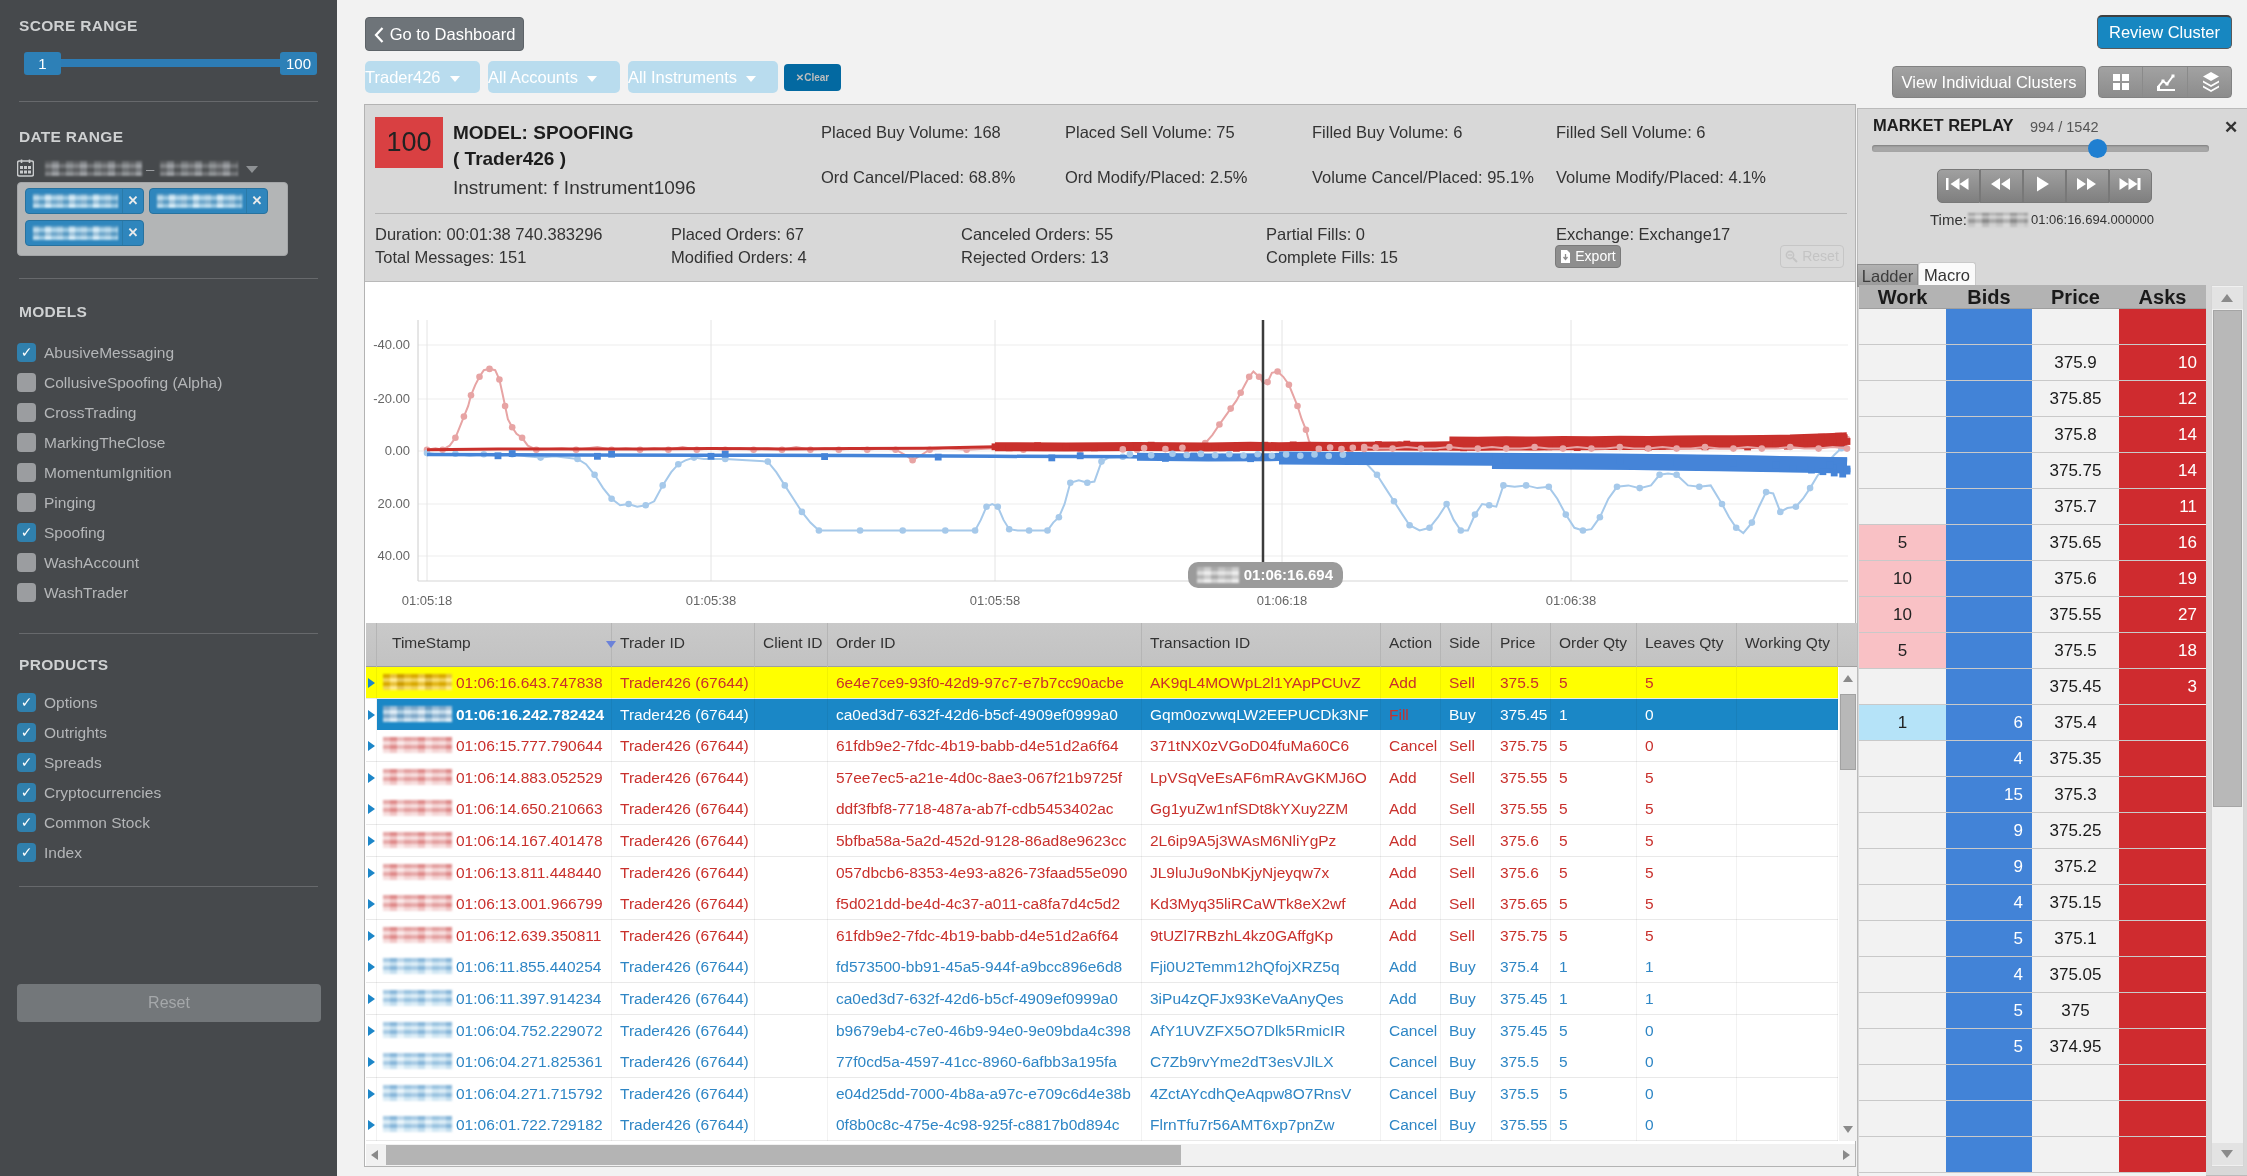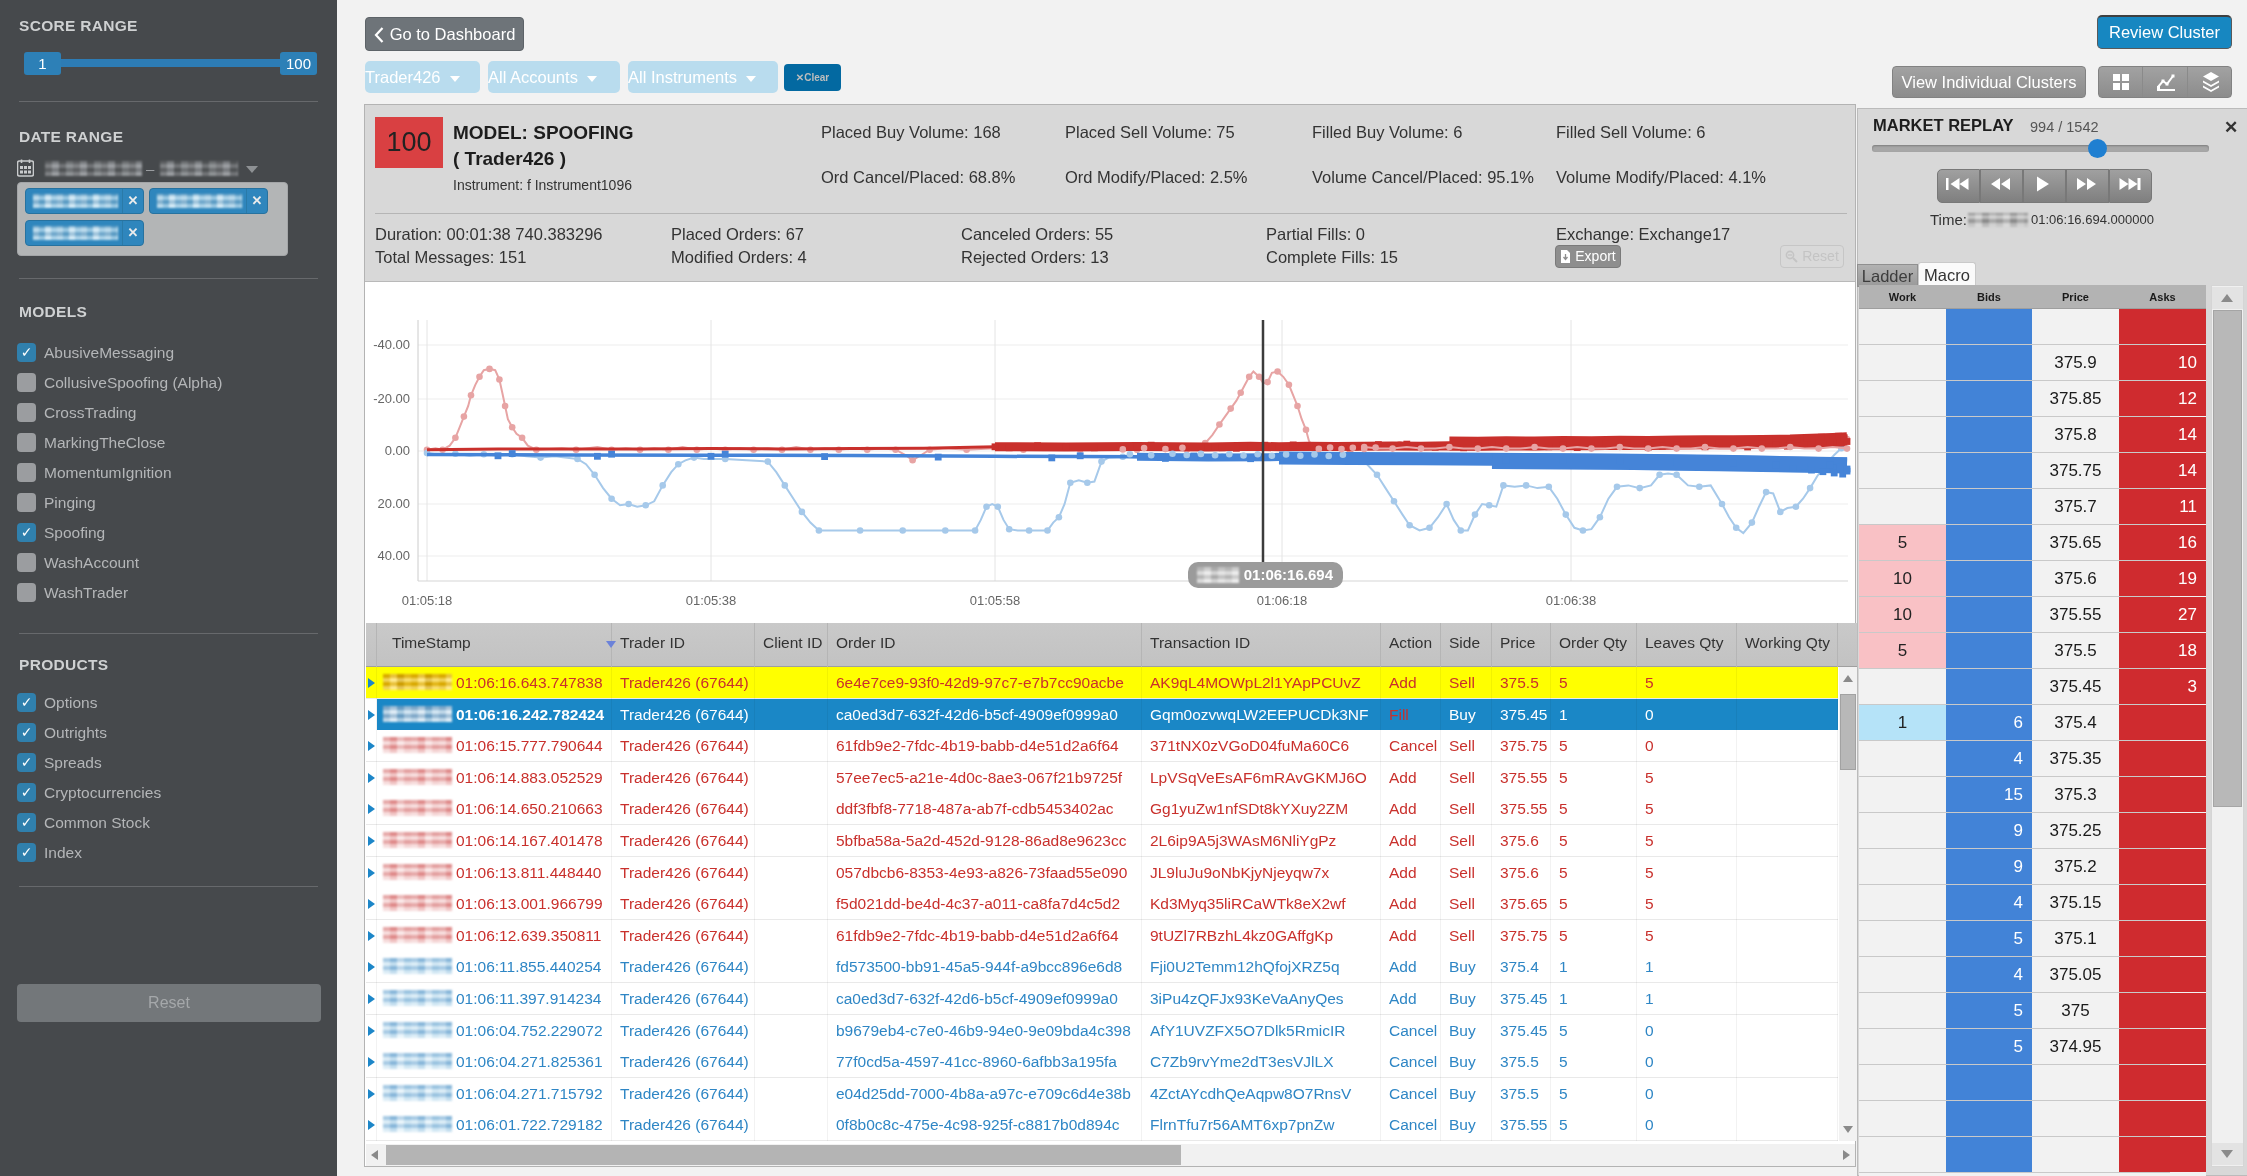--- a/index.html
+++ b/index.html
@@ -31,21 +31,21 @@
 .vicbtn {position:absolute;left:1892px;top:66px;width:194px;height:32px;background:linear-gradient(#a2a2a2,#8c8c8c);border:1px solid #828282;border-radius:4px;color:#fff;font-size:16.5px;text-align:center;line-height:30px}
 .icongrp {position:absolute;left:2098px;top:66px;width:134px;height:32px;background:linear-gradient(#a2a2a2,#8c8c8c);border:1px solid #828282;border-radius:4px}
 .iseg {position:absolute;top:0;width:44px;height:30px;border-right:1px solid #8a8a8a}
 
 
 #mainpanel {position:absolute;left:364px;top:104px;width:1492px;height:1063px;background:#fff;border:1px solid #b3b3b3}
 #mhead {position:absolute;left:0;top:0;width:1490px;height:177px;background:#d8d8d8;border-bottom:1px solid #b9b9b9}
 .scorebox {position:absolute;left:10px;top:12px;width:68px;height:51px;background:#d94042;color:#222;font-size:27px;text-align:center;line-height:51px}
 .mh1 {position:absolute;left:88px;top:17px;font-size:19px;font-weight:bold;color:#1d1d1d}
 .mh2 {position:absolute;left:88px;top:43px;font-size:19px;font-weight:bold;color:#1d1d1d}
-.mh3 {position:absolute;left:88px;top:72px;font-size:14px;color:#333}
+.mh3 {position:absolute;left:88px;top:72px;font-size:19px;color:#333}
 .stat {position:absolute;font-size:16.5px;color:#333;white-space:nowrap}
 .mdiv {position:absolute;left:10px;right:8px;top:108px;border-top:1px solid #b5b5b5}
 .expbtn {position:absolute;left:1190px;top:140px;width:66px;height:23px;background:#8e8e8e;border:1px solid #7a7a7a;border-radius:4px;color:#fff;font-size:14px;text-align:center;line-height:21px}
 .rstbtn {position:absolute;left:1415px;top:140px;width:64px;height:23px;background:#d9d9d9;border:1px solid #c6c6c6;border-radius:4px;color:#c4c4c4;font-size:14px;text-align:center;line-height:21px}
 #chartarea {position:absolute;left:1px;top:178px;width:1489px;height:348px;background:#fff}
 
 
 #ttable {position:absolute;left:1px;top:518px;width:1473px;height:622px}
 .thead {position:absolute;left:0;top:0;width:1491px;height:44px;background:linear-gradient(#c9c9c9,#c2c2c2);border-bottom:1px solid #9f9f9f}
 .th {position:absolute;top:0;height:44px;font-size:15.5px;color:#333;line-height:40px;padding-left:8px;border-right:1px solid #b5b5b5}
@@ -82,21 +82,21 @@
 .mrtitle {position:absolute;left:15px;top:7px;font-size:16.5px;font-weight:bold;color:#1d1d1d}
 .mrcount {position:absolute;left:172px;top:10px;font-size:14.5px;color:#555}
 .mrx {position:absolute;left:366px;top:8px;font-size:17px;font-weight:bold;color:#333}
 .mrtrack {position:absolute;left:14px;top:36px;width:337px;height:7px;background:#a7a7a7;border-radius:3px;box-shadow:inset 0 1px 2px rgba(0,0,0,.25)}
 .mrthumb {position:absolute;left:230px;top:30px;width:19px;height:19px;border-radius:50%;background:#1f7fd1}
 .pbtn {position:absolute;top:169px;width:43px;height:34px;background:linear-gradient(#a0a0a0,#7f7f7f);border:1px solid #787878;text-align:center;line-height:34px}
 .timemos {position:absolute;background-image:repeating-linear-gradient(0deg,rgba(255,255,255,.3) 0 4px,rgba(0,0,0,.12) 4px 8px),repeating-linear-gradient(90deg,#adadad 0 7px,#c9c9c9 7px 14px,#9d9d9d 14px 21px,#bfbfbf 21px 28px);filter:blur(1px)}
 .tab {position:absolute;top:156px;height:23px;font-size:16.5px;text-align:center}
 #ladder {position:absolute;left:1859px;top:285px;width:347px;height:891px;background:#f2f2f2}
 .lhead {position:absolute;left:0;top:0;width:347px;height:24px;background:#b3b3b3;border-bottom:1px solid #9e9e9e}
-.lh {position:absolute;top:0;height:24px;font-weight:bold;font-size:11px;color:#1a1a1a;line-height:24px;text-align:center}
+.lh {position:absolute;top:0;height:24px;font-weight:bold;font-size:20px;color:#1a1a1a;line-height:24px;text-align:center}
 #lrows {position:absolute;left:0;top:24px;width:347px;height:867px}
 .lrow {position:absolute;left:0;width:311px;height:36px;border-bottom:1px solid #c9c9c9}
 .lc {position:absolute;top:0;height:35px;line-height:35px;font-size:17px}
 .lw {left:0;width:87px;background:#f2f2f2;text-align:center;color:#222}
 .lw.wpink {background:#f9c1c5}
 .lw.wblue {background:#b5e3f8}
 .lb {left:87px;width:86px;background:#4283d7;color:#fff;text-align:right;padding-right:9px}
 .lp {left:173px;width:87px;background:#f2f2f2;color:#1a1a1a;text-align:center}
 .la {left:260px;width:87px;background:#cf2b2f;color:#fff;text-align:right;padding-right:9px}
 #lscroll {position:absolute;left:2211px;top:285px;width:33px;height:882px;background:#f0f0f0;border:1px solid #d5d5d5}

